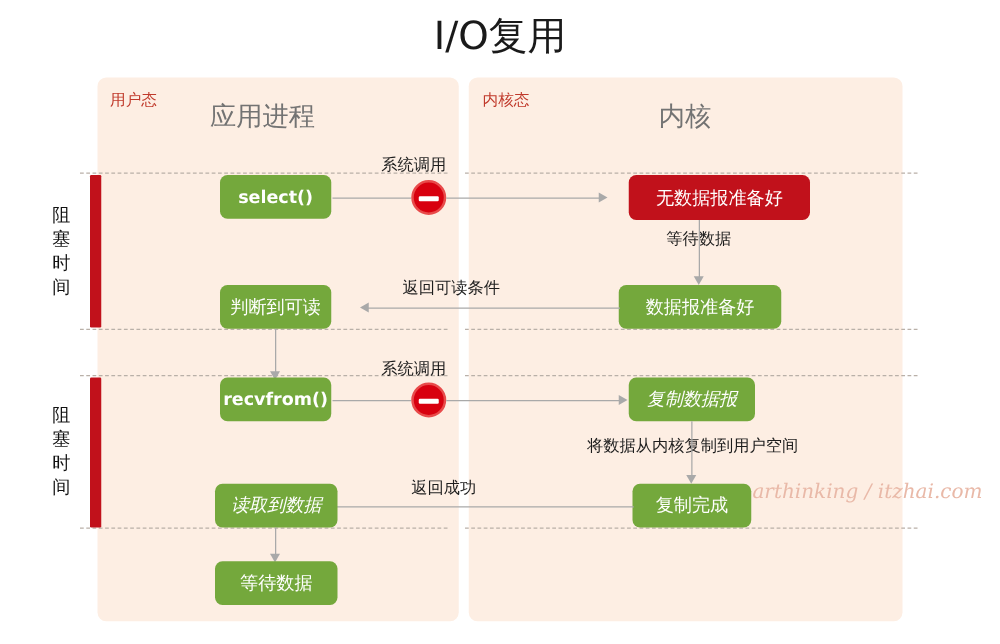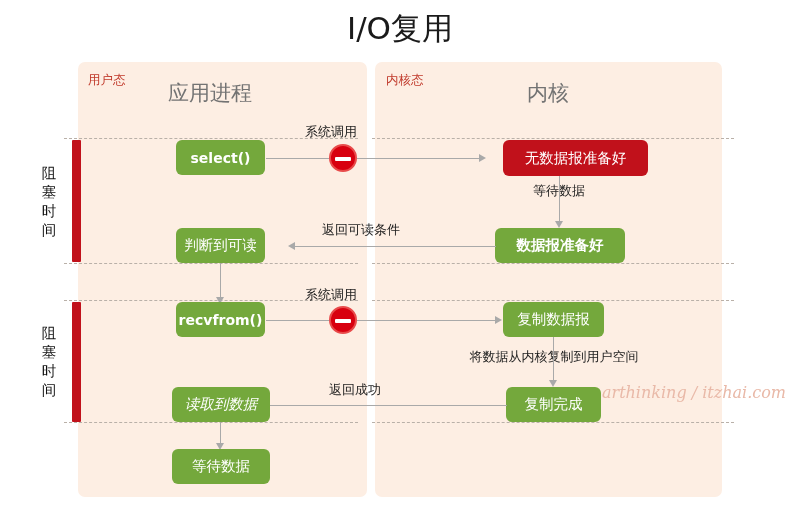--- a/index.html
+++ b/index.html
@@ -178,42 +178,42 @@
   <div class="stop-icon" style="left:329px;top:144px;"></div>
   <div class="line-h" style="left:357px;top:158px;width:124px;"></div>
   <div class="arrow right" style="left:479px;top:153.5px;"></div>
 
   <div class="node red" style="left:487px;top:140px;width:145px;height:36px;margin-left:16px;">无数据报准备好</div>
 
   <div class="edge-label" style="left:0;top:182px;width:1118px;text-align:center;">等待数据</div>
   <div class="line-v" style="left:559px;top:176px;height:46px;"></div>
   <div class="arrow down" style="left:554.5px;top:221px;"></div>
 
-  <div class="node green" style="left:495px;top:228px;width:130px;height:35px;font-weight:bold;">数据报准备好</div>
+  <div class="node green" style="left:495px;top:228px;width:130px;height:35px;">数据报准备好</div>
 
   <div class="edge-label" style="left:322px;top:221px;">返回可读条件</div>
 
   <div class="line-h" style="left:293px;top:246px;width:203px;"></div>
   <div class="arrow left" style="left:288px;top:241.5px;"></div>
 
   <div class="node green" style="left:176px;top:228px;width:89px;height:35px;">判断到可读</div>
 
   <div class="line-v" style="left:220px;top:263px;height:36px;"></div>
   <div class="arrow down" style="left:215.5px;top:297px;"></div>
 
   <div class="node green mono" style="left:176px;top:302px;width:89px;height:35px;">recvfrom()</div>
 
   <div class="edge-label" style="left:305px;top:286px;">系统调用</div>
 
   <div class="line-h" style="left:266px;top:320px;width:63px;"></div>
   <div class="stop-icon" style="left:329px;top:306px;"></div>
   <div class="line-h" style="left:357px;top:320px;width:140px;"></div>
   <div class="arrow right" style="left:495px;top:315.5px;"></div>
 
-  <div class="node green" style="left:503px;top:302px;width:101px;height:35px;">复制数据报</div>
+  <div class="node green" style="left:503px;top:302px;width:101px;height:35px;font-style:italic;">复制数据报</div>
 
   <div class="edge-label" style="left:0;top:348px;width:1108px;text-align:center;">将数据从内核复制到用户空间</div>
   <div class="line-v" style="left:553px;top:337px;height:44px;"></div>
   <div class="arrow down" style="left:548.5px;top:380px;"></div>
 
   <div class="node green" style="left:506px;top:387px;width:95px;height:35px;">复制完成</div>
 
   <div class="edge-label" style="left:329px;top:381px;">返回成功</div>
 
   <div class="line-h" style="left:266px;top:405px;width:241px;"></div>

